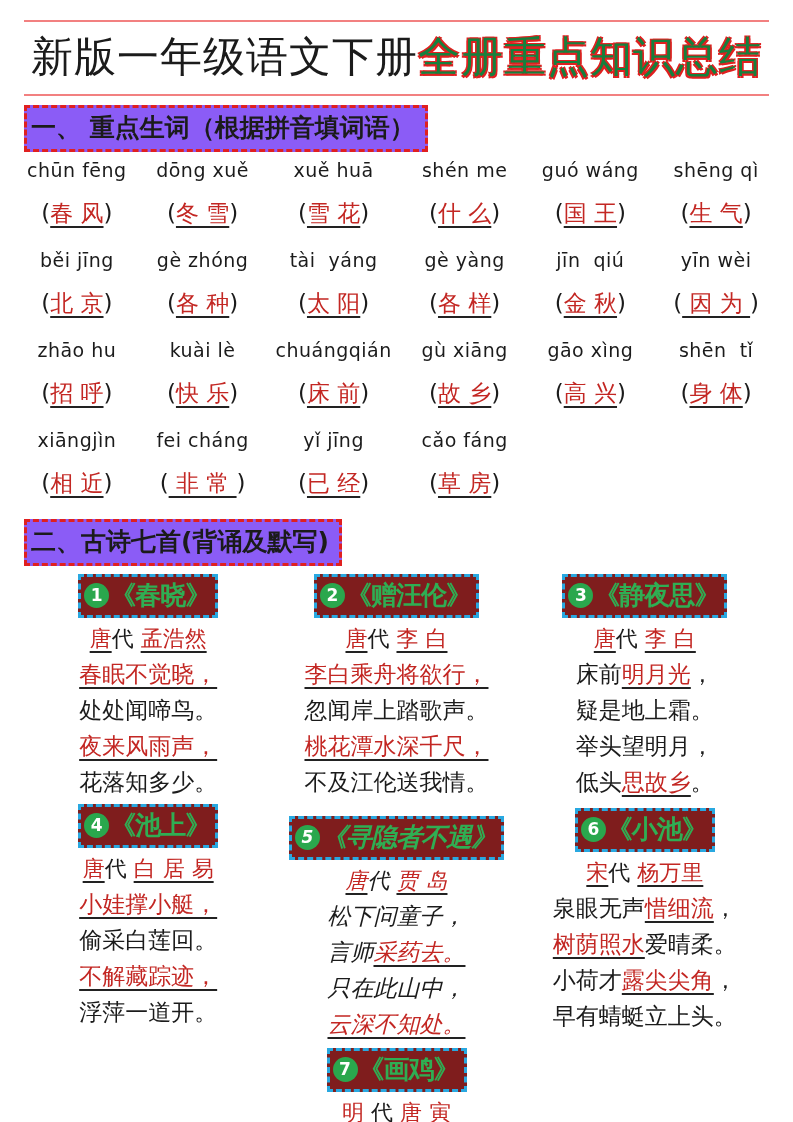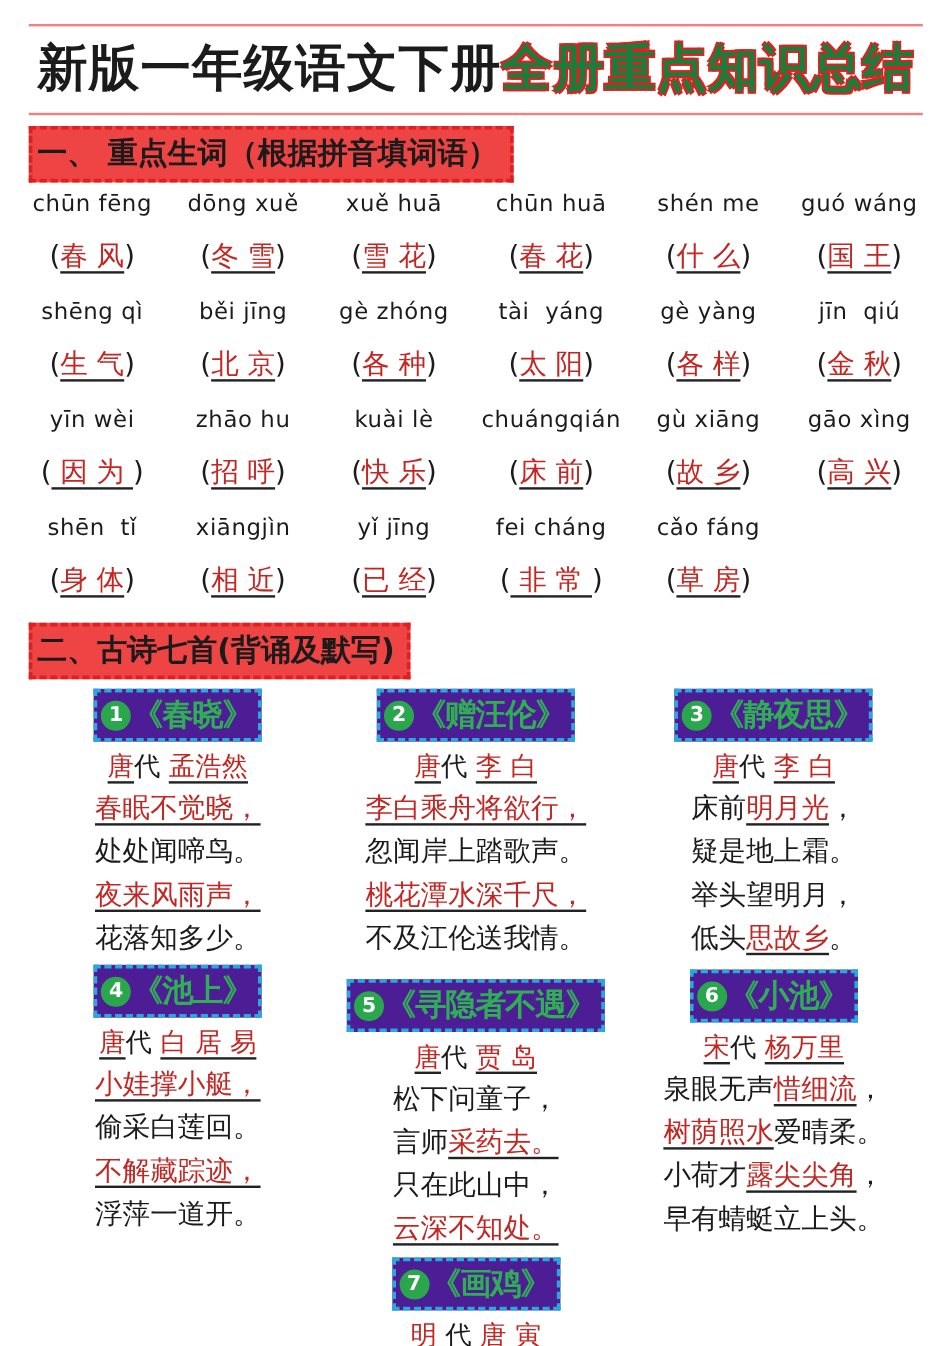--- a/index.html
+++ b/index.html
@@ -13,32 +13,32 @@
 
   
   .title-block {
     margin-top:20px;
     border-top:2px solid #f28080;
     border-bottom:2px solid #f28080;
     text-align:center;
     padding:7px 0 9px 0;
   }
   .title-black, .title-blue {
-    font-size:42px; font-weight:bold; letter-spacing:1px;
+    font-size:42px; font-weight:normal; letter-spacing:1px;
   }
   .title-blue {
     color:#15803d;
     text-shadow:-1.5px -1.5px 0 #e02020, 1.5px -1.5px 0 #e02020,
                 -1.5px 1.5px 0 #e02020, 1.5px 1.5px 0 #e02020;
   }
 
   
   .sec-head {
     display:inline-block;
-    background:#ef4444;
+    background:#8b5cf6;
     border:3px dashed #e02020;
     font-size:25px; font-weight:bold;
     padding:3px 10px 5px 4px;
   }
   .sec-head-1 { margin-top:9px; }
   .sec-head-2 { margin-top:20px; }
 
   
   .pinyin-grid {
     display:grid; grid-template-columns:repeat(6,1fr);
@@ -55,27 +55,27 @@
     text-underline-offset:5px;
   }
   .k { color:#1b1b1b; }
 
   
   .poems-grid {
     display:grid; grid-template-columns:1fr 1fr 1fr;
     margin-top:4px;
   }
   .poem { text-align:center; padding-top:4px; }
-  .poem:nth-child(5) { padding-top:16px; }
+  .poem:nth-child(5) { padding-top:16px;font-style:italic; }
   .poem:nth-child(6) { padding-top:8px; }
   .poem-title-box {
     display:inline-block;
     border:3px dashed #29a8e0;
     padding:1px 5px 2px 3px;
-    background:#4c1d95;
+    background:#7f1d1d;
     white-space:nowrap;
   }
   .badge {
     display:inline-block; width:25px; height:25px; border-radius:50%;
     background:#2aa74d; color:#fff; font-weight:bold;
     font-size:17px; line-height:25px; text-align:center;
     vertical-align:3px; margin-right:1px;
   }
   .poem-title-text { color:#2fae53; font-size:26px; font-weight:bold; letter-spacing:-1px; }
   .poem-author { font-size:22px; margin:6px 0 2px 0; white-space:pre; }
@@ -102,24 +102,20 @@
       </div>
       <div class="cell">
         <div class="py">dōng xuě</div>
         <div class="ans">(<span class="ru">冬 雪</span>)</div>
       </div>
       <div class="cell">
         <div class="py">xuě huā</div>
         <div class="ans">(<span class="ru">雪 花</span>)</div>
       </div>
       <div class="cell">
-        <div class="py">chūn huā</div>
-        <div class="ans">(<span class="ru">春 花</span>)</div>
-      </div>
-      <div class="cell">
         <div class="py">shén me</div>
         <div class="ans">(<span class="ru">什 么</span>)</div>
       </div>
       <div class="cell">
         <div class="py">guó wáng</div>
         <div class="ans">(<span class="ru">国 王</span>)</div>
       </div>
       <div class="cell">
         <div class="py">shēng qì</div>
         <div class="ans">(<span class="ru">生 气</span>)</div>
@@ -170,26 +166,26 @@
       </div>
       <div class="cell">
         <div class="py">shēn  tǐ</div>
         <div class="ans">(<span class="ru">身 体</span>)</div>
       </div>
       <div class="cell">
         <div class="py">xiāngjìn</div>
         <div class="ans">(<span class="ru">相 近</span>)</div>
       </div>
       <div class="cell">
+        <div class="py">fei cháng</div>
+        <div class="ans">(<span class="ru"> 非 常 </span>)</div>
+      </div>
+      <div class="cell">
         <div class="py">yǐ jīng</div>
         <div class="ans">(<span class="ru">已 经</span>)</div>
-      </div>
-      <div class="cell">
-        <div class="py">fei cháng</div>
-        <div class="ans">(<span class="ru"> 非 常 </span>)</div>
       </div>
       <div class="cell">
         <div class="py">cǎo fáng</div>
         <div class="ans">(<span class="ru">草 房</span>)</div>
       </div>
     </div>
 
   <div>
     <div class="sec-head sec-head-2">二、古诗七首(背诵及默写)</div>
   </div>

